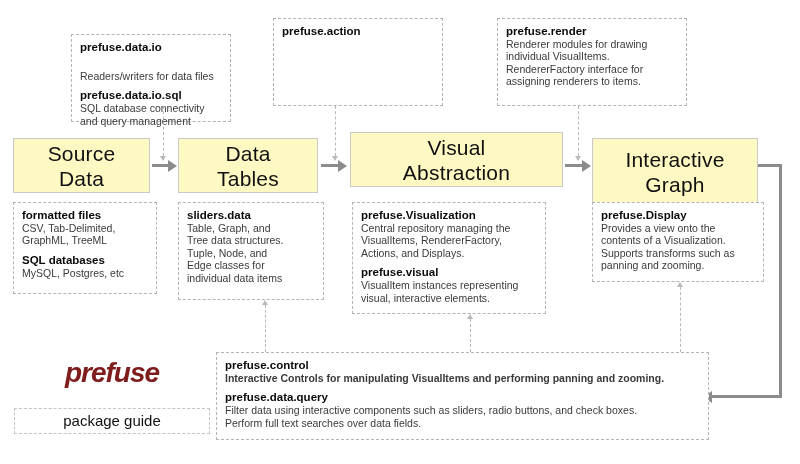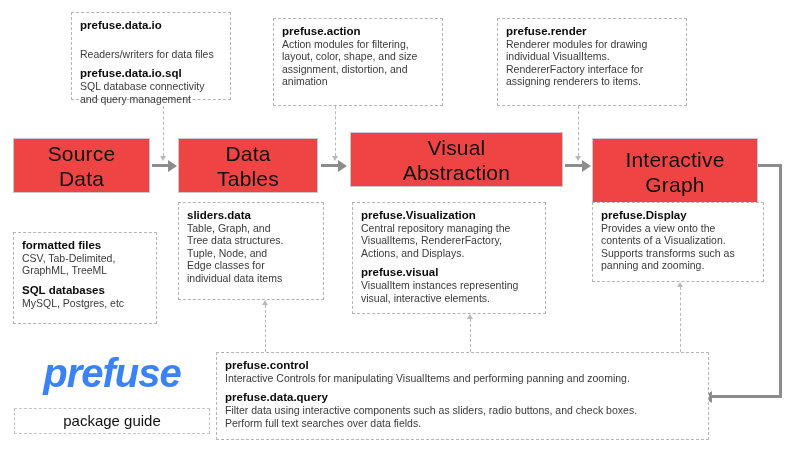--- a/index.html
+++ b/index.html
@@ -32,21 +32,21 @@
     font-weight:normal;
     color:#3a3a3a;
     line-height:12.4px;
   }
   .dbox .gap{height:6px;}
 
   
   .sbox{
     position:absolute;
     border:1px solid #c9c9c9;
-    background:#ef4444;
+    background:#fef9c3;
     box-sizing:border-box;
     display:flex;
     align-items:center;
     justify-content:center;
     text-align:center;
     font-size:21px;
     line-height:25px;
     color:#111;
     letter-spacing:0.2px;
   }
@@ -79,52 +79,48 @@
   .dash-ahead-u{
     position:absolute;width:0;height:0;
     border-left:3.5px solid transparent;
     border-right:3.5px solid transparent;
     border-bottom:5px solid #b9b9b9;
   }
 
   
   #logo-wrap{position:absolute;left:14px;top:352px;width:196px;}
   #logo-word{
-    font-size:40px;font-weight:bold;font-style:italic;
-    letter-spacing:-1px;text-align:center;line-height:42px;color:#3b82f6;
+    font-size:28px;font-weight:bold;font-style:italic;
+    letter-spacing:-1px;text-align:center;line-height:42px;color:#7f1d1d;
   }
   #logo-sub{
     margin-top:14px;
     border:1px dashed #c4c4c4;
     text-align:center;
     font-size:15px;
     line-height:24px;
     color:#111;
   }
 </style>
 </head>
 <body>
 
 <div id="stage">
 
-  <div class="dbox" id="note-io" style="left:71px;top:12px;width:160px;height:88px;">
+  <div class="dbox" id="note-io" style="left:71px;top:34px;width:160px;height:88px;">
     <div class="hd">prefuse.data.io</div>
     <div class="bd" style="white-space: pre-line; margin-top: 16px;">Readers/writers for data files</div>
     <div class="gap"></div>
     <div class="hd">prefuse.data.io.sql</div>
     <div class="bd" style="white-space: pre-line;">SQL database connectivity
 and query management</div>
   </div>
 
   <div class="dbox" id="note-action" style="left:273px;top:18px;width:170px;height:88px;">
     <div class="hd">prefuse.action</div>
-    <div class="bd" style="white-space: pre-line;">Action modules for filtering,
-layout, color, shape, and size
-assignment, distortion, and
-animation</div>
   </div>
 
   <div class="dbox" id="note-render" style="left:497px;top:18px;width:190px;height:88px;">
     <div class="hd">prefuse.render</div>
     <div class="bd" style="white-space: pre-line;">Renderer modules for drawing
 individual VisualItems.
 RendererFactory interface for
 assigning renderers to items.</div>
   </div>
 
@@ -172,21 +168,21 @@
   <div class="ahead-r" style="left:338px;top:159.5px;"></div>
 
   <div class="hline" style="left:565px;top:164px;width:18px;"></div>
   <div class="ahead-r" style="left:582px;top:159.5px;"></div>
 
   <div class="hline" style="left:758px;top:164px;width:24px;"></div>
   <div class="vline" style="left:779px;top:164px;height:234px;"></div>
   <div class="hline" style="left:712px;top:395px;width:70px;"></div>
   <div class="ahead-l" style="left:703px;top:390.5px;"></div>
 
-  <div class="dbox" id="note-srcdetail" style="left:13px;top:202px;width:144px;height:92px;margin-top:30px;">
+  <div class="dbox" id="note-srcdetail" style="left:13px;top:202px;width:144px;height:92px;">
     <div class="hd">formatted files</div>
     <div class="bd" style="white-space: pre-line;">CSV, Tab-Delimited,
 GraphML, TreeML</div>
     <div class="gap"></div>
     <div class="hd">SQL databases</div>
     <div class="bd" style="white-space: pre-line;">MySQL, Postgres, etc</div>
   </div>
 
   <div class="dbox" id="note-data" style="left:178px;top:202px;width:146px;height:98px;">
     <div class="hd">sliders.data</div>
@@ -220,21 +216,21 @@
   <div class="dash-ahead-u" style="left:261.5px;top:300px;"></div>
 
   <div class="dash-v" style="left:470px;top:319px;height:33px;"></div>
   <div class="dash-ahead-u" style="left:466.5px;top:314px;"></div>
 
   <div class="dash-v" style="left:680px;top:287px;height:65px;"></div>
   <div class="dash-ahead-u" style="left:676.5px;top:282px;"></div>
 
   <div class="dbox" id="note-footer" style="left:216px;top:352px;width:493px;height:88px;">
     <div class="hd">prefuse.control</div>
-    <div class="bd" style="white-space: pre-line;">Interactive Controls for manipulating VisualItems and performing panning and zooming.</div>
+    <div class="bd" style="white-space: pre-line; font-weight: bold;">Interactive Controls for manipulating VisualItems and performing panning and zooming.</div>
     <div class="gap"></div>
     <div class="hd">prefuse.data.query</div>
     <div class="bd" style="white-space: pre-line;">Filter data using interactive components such as sliders, radio buttons, and check boxes.
 Perform full text searches over data fields.</div>
   </div>
 
   <div id="logo-wrap">
     <div id="logo-word">prefuse</div>
     <div id="logo-sub">package guide</div>
   </div>

